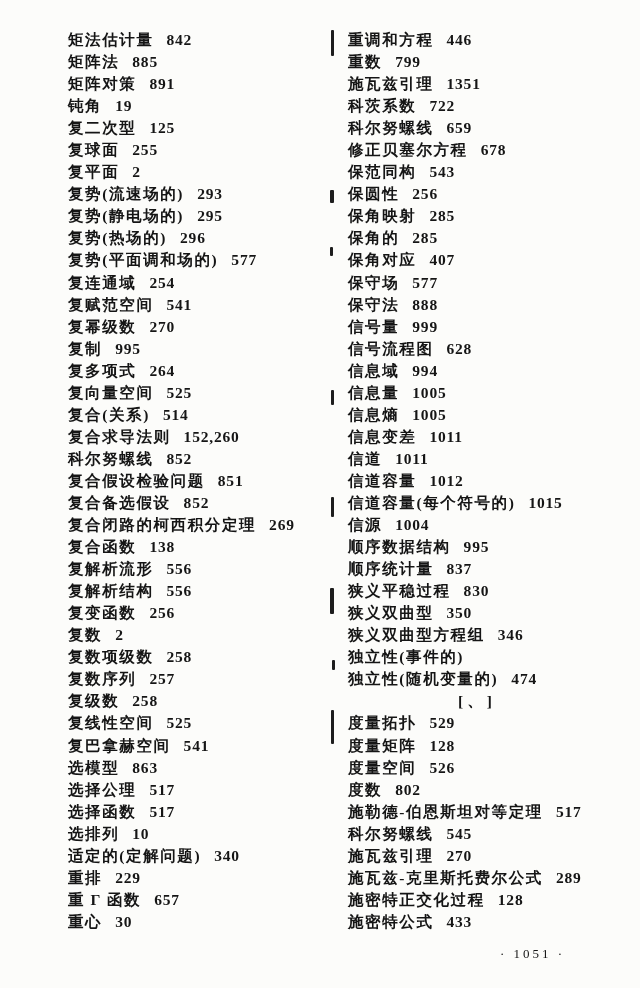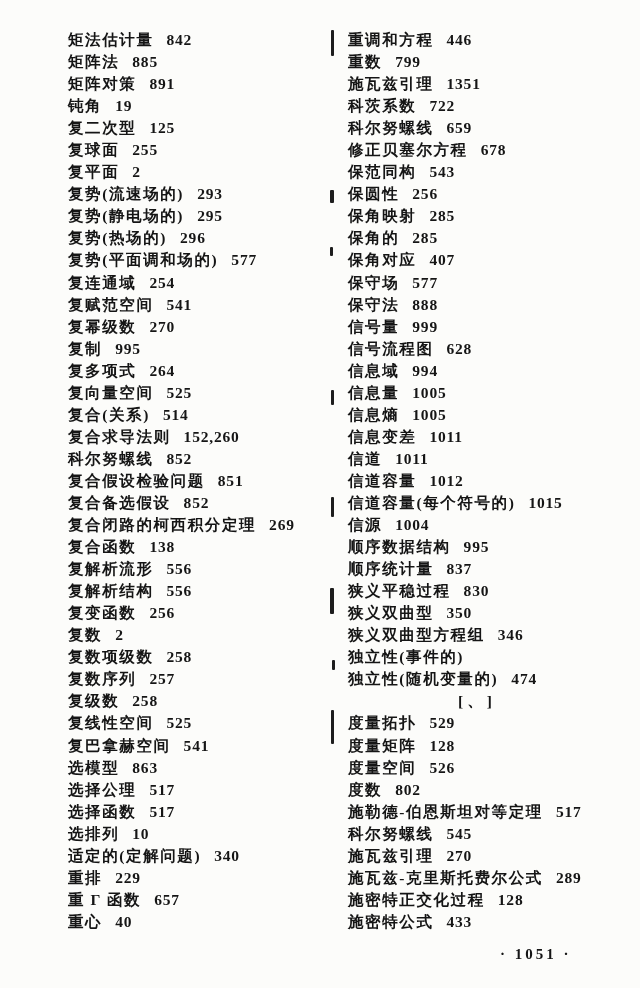--- a/index.html
+++ b/index.html
@@ -40,22 +40,22 @@
   }
   .divider-row {
     text-align: center;
     width: 258px;
   }
   .divider-row .term { letter-spacing: 4px; }
   .page-footer {
     position: absolute;
     left: 500px;
     top: 946px;
-    font-size: 15px;
-    font-weight: 700;
+    font-size: 13px;
+    font-weight: 400;
     letter-spacing: 3px;
   }
   .scan-artifact {
     position: absolute;
     background: #1d1d1d;
     border-radius: 1px;
   }
   .a1 { left: 331px; top: 30px;  width: 3px; height: 26px; }
   .a2 { left: 330px; top: 190px; width: 4px; height: 13px; }
   .a3 { left: 330px; top: 247px; width: 3px; height: 9px;  }
@@ -104,21 +104,21 @@
       <div class="row"><span class="term">复级数</span><span class="num">258</span></div>
       <div class="row"><span class="term">复线性空间</span><span class="num">525</span></div>
       <div class="row"><span class="term">复巴拿赫空间</span><span class="num">541</span></div>
       <div class="row"><span class="term">选模型</span><span class="num">863</span></div>
       <div class="row"><span class="term">选择公理</span><span class="num">517</span></div>
       <div class="row"><span class="term">选择函数</span><span class="num">517</span></div>
       <div class="row"><span class="term">选排列</span><span class="num">10</span></div>
       <div class="row"><span class="term">适定的(定解问题)</span><span class="num">340</span></div>
       <div class="row"><span class="term">重排</span><span class="num">229</span></div>
       <div class="row"><span class="term">重 Γ 函数</span><span class="num">657</span></div>
-      <div class="row"><span class="term">重心</span><span class="num">40</span></div>
+      <div class="row"><span class="term">重心</span><span class="num">30</span></div>
     </div>
 
   <div id="right-column" class="index-column">
       <div class="row"><span class="term">重调和方程</span><span class="num">446</span></div>
       <div class="row"><span class="term">重数</span><span class="num">799</span></div>
       <div class="row"><span class="term">施瓦兹引理</span><span class="num">1351</span></div>
       <div class="row"><span class="term">科茨系数</span><span class="num">722</span></div>
       <div class="row"><span class="term">科尔努螺线</span><span class="num">659</span></div>
       <div class="row"><span class="term">修正贝塞尔方程</span><span class="num">678</span></div>
       <div class="row"><span class="term">保范同构</span><span class="num">543</span></div>

